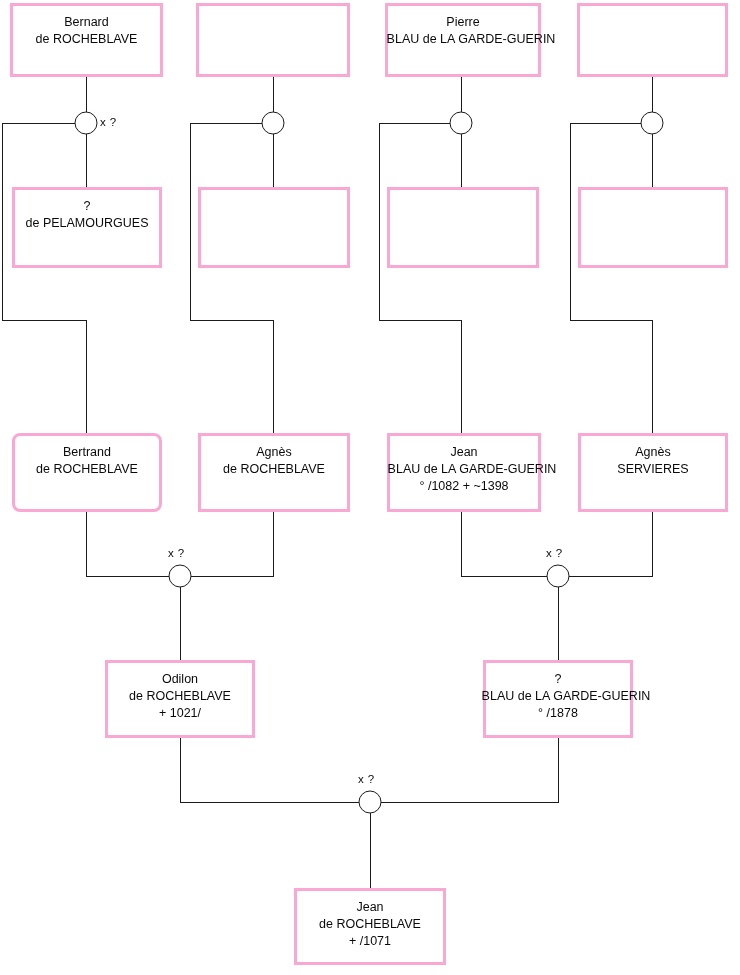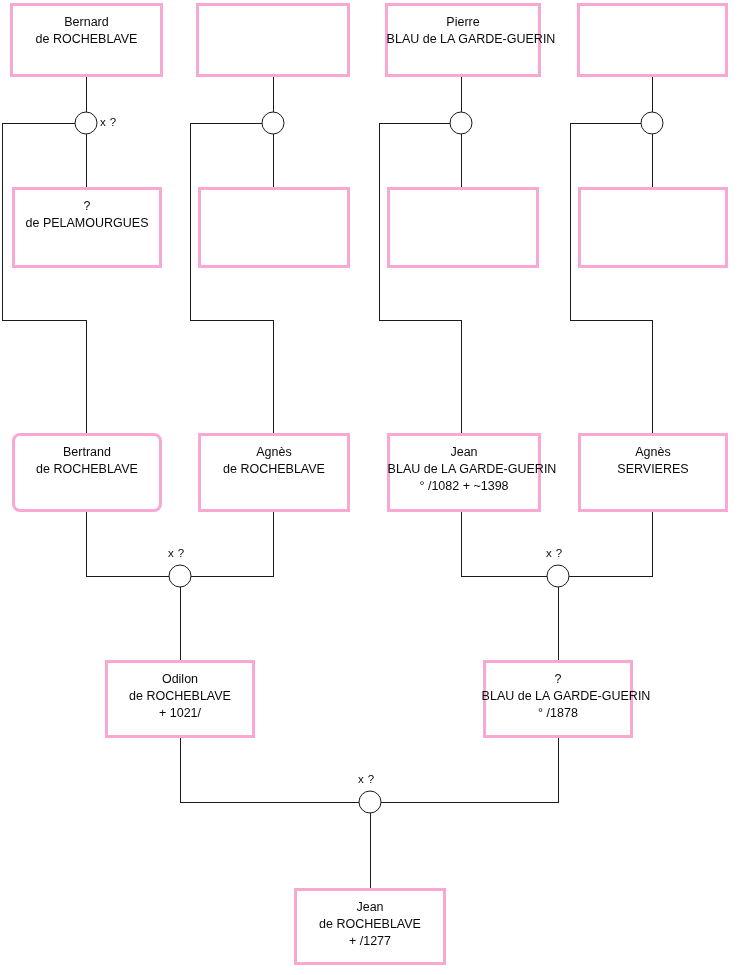--- a/index.html
+++ b/index.html
@@ -197,16 +197,16 @@
 
   <div class="person-box" style="left:483px; top:660px; width:150px; height:78px;">
     <div class="person-line">?</div>
     <div class="person-line wide">BLAU de LA GARDE-GUERIN</div>
     <div class="person-line">° /1878</div>
   </div>
 
   <div class="person-box" style="left:294px; top:888px; width:152px; height:77px;">
     <div class="person-line">Jean</div>
     <div class="person-line">de ROCHEBLAVE</div>
-    <div class="person-line">+ /1277</div>
+    <div class="person-line">+ /1071</div>
   </div>
 
 </div>
 
 </body></html>

